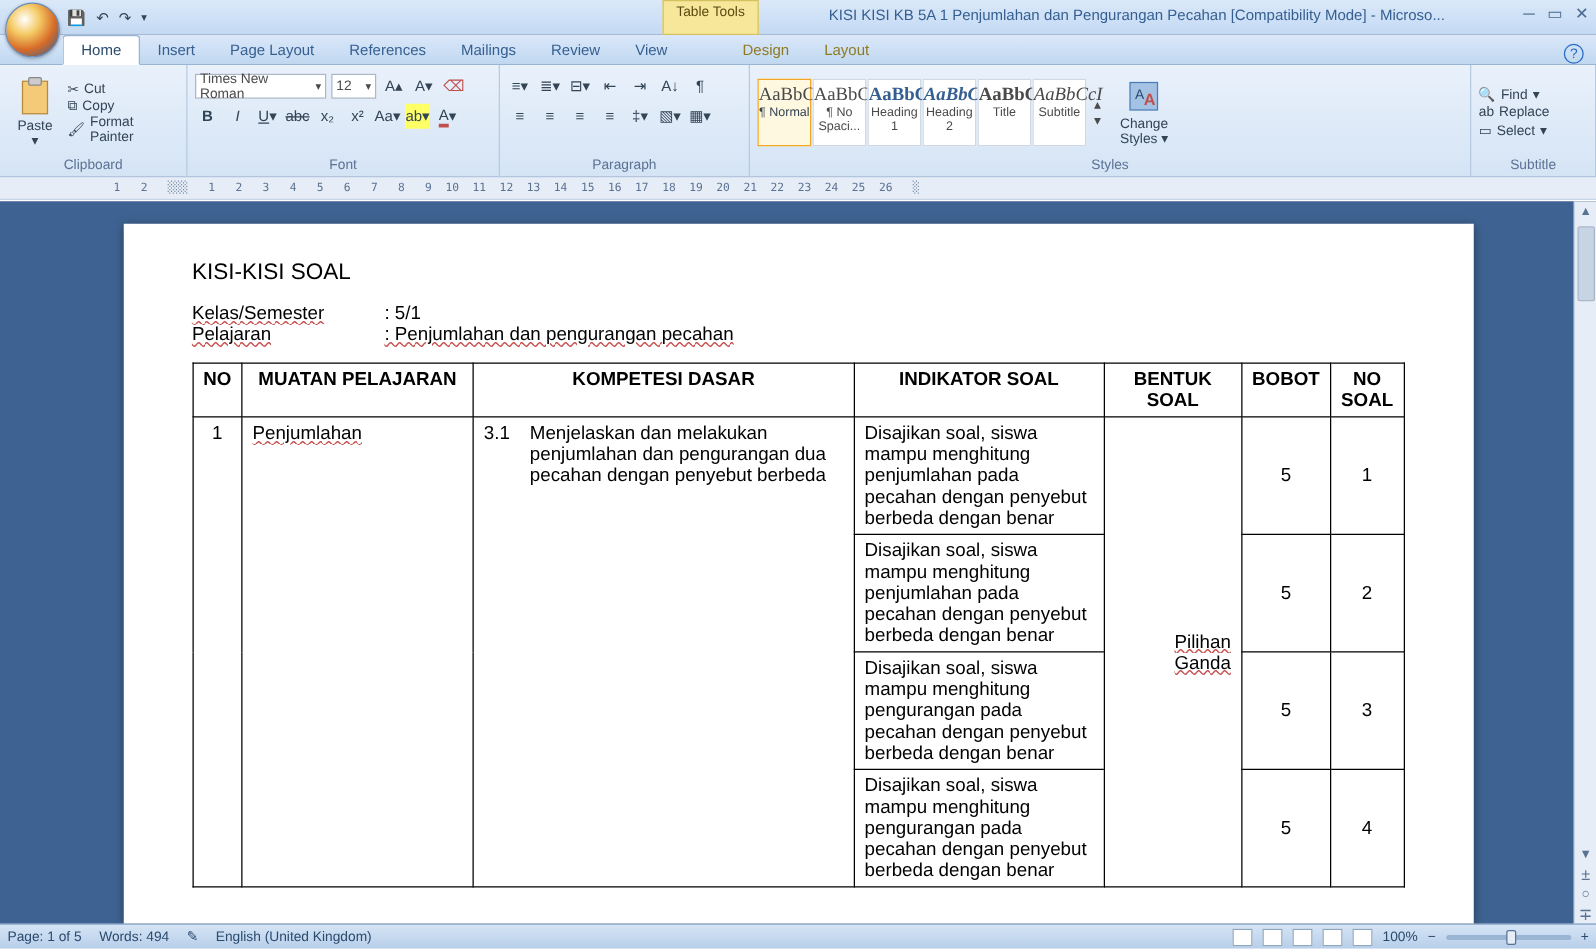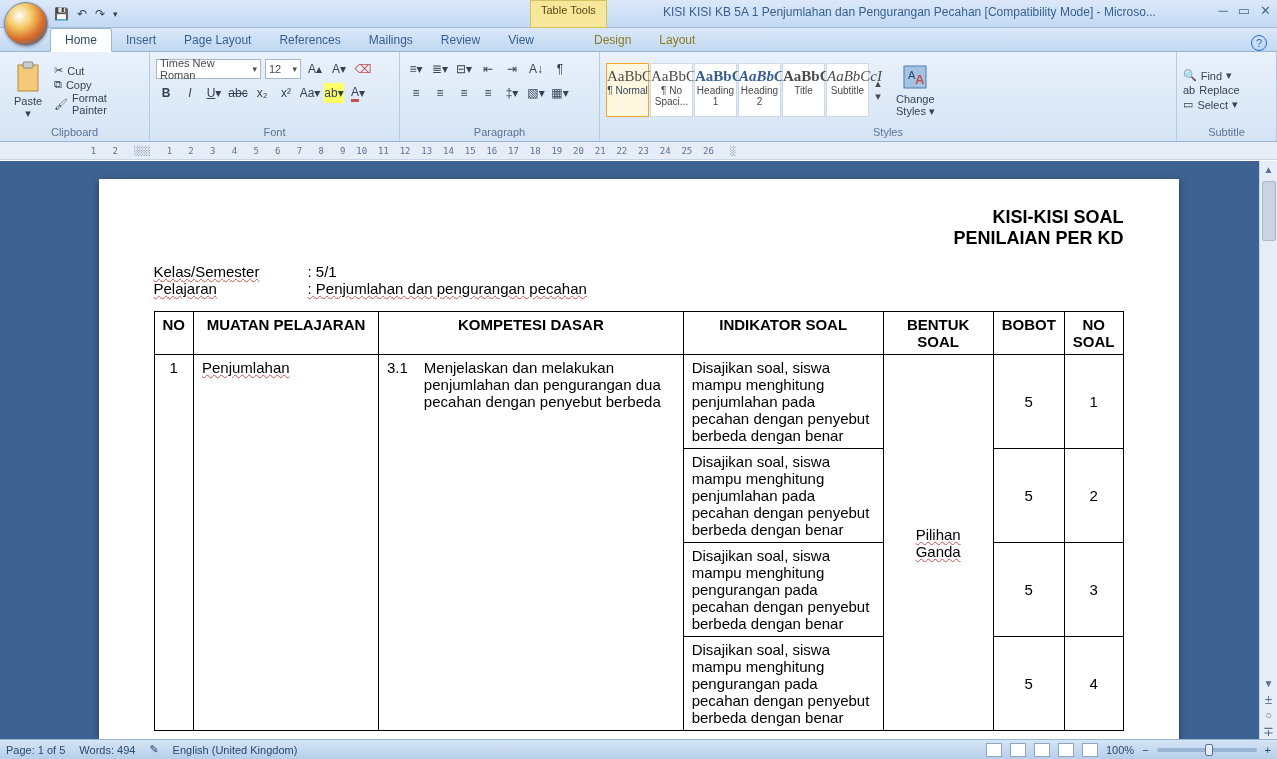--- a/index.html
+++ b/index.html
@@ -40,21 +40,21 @@
 .ruler-bar { height: 18px; background: #e6edf6; border-bottom: 1px solid #c7d4e4; display: flex; align-items:center; font-size:9px; color:#5a7294; padding-left: 80px; letter-spacing: 0; }
 .ruler-txt { white-space:pre; font-family: monospace;}
 
 
 .workspace { position: absolute; top: 161px; left: 0; right: 0; bottom: 20px; background: #3e6392; overflow: hidden; display:flex; justify-content:center;}
 .vscroll { position:absolute; right:0; top:0; bottom:0; width:18px; background:#e6edf6; border-left:1px solid #c7d4e4; display:flex; flex-direction:column; align-items:center; }
 .vscroll .arr { height:16px; font-size:10px; color:#5a7294; display:flex; align-items:center; justify-content:center; width:100%;}
 .vscroll .thumb { width:14px; height:60px; background:#c7d4e4; border:1px solid #a9b7c9; border-radius:2px; margin-top:4px;}
 .page { width: 1080px; background: #fff; margin-top: 18px; box-shadow: 0 2px 8px rgba(0,0,0,.4); position: relative; padding: 28px 0 0 0; font-family: "Times New Roman", serif; font-size: 15px; color: #000;}
 .doc-inner { padding: 0 55px; }
-.doc-h { text-align:right; font-weight:bold; font-size:18px; }
+.doc-h { text-align:left; font-weight:normal; font-size:18px; }
 .meta-row { display:flex;gap:24px; }
 .meta-k { width:130px; }
 table.doc { border-collapse: collapse; width: 100%; margin-top: 14px; }
 table.doc th, table.doc td { border: 1px solid #000; padding: 4px 8px; vertical-align: top; }
 table.doc th { font-weight: bold; text-align:center; }
 .ac { text-align:center; }
 .wavy { text-decoration: underline wavy #c8504f 1px; }
 
 
 .status { position:absolute; bottom:0; left:0; right:0; height:20px; background: linear-gradient(#d5e4f5,#b7cee9); border-top:1px solid #9ab4d4; font-size:11px; color:#2a4a6e; display:flex; align-items:center; padding:0 6px; gap:14px;text-align:center;}
@@ -231,21 +231,20 @@
 </div>
 
 <div class="ruler-bar">
   <span class="ruler-txt">  1   2   ░░░   1   2   3   4   5   6   7   8   9  10  11  12  13  14  15  16  17  18  19  20  21  22  23  24  25  26   ░</span>
 </div>
 
 <div class="workspace">
   <div class="page">
     <div class="doc-inner">
       <div class="doc-h">KISI-KISI SOAL</div>
-      <div class="doc-h">PENILAIAN PER KD</div>
       <div style="height:14px;"></div>
       <div class="meta-row">
           <span class="meta-k wavy">Kelas/Semester</span>
           <span>: 5/1</span>
         </div>
       <div class="meta-row">
           <span class="meta-k wavy">Pelajaran</span>
           <span class="wavy">: Penjumlahan dan pengurangan pecahan</span>
         </div>
 
@@ -259,21 +258,21 @@
           <th style="width:110px;">BENTUK SOAL</th>
           <th style="width:65px;">BOBOT</th>
           <th style="width:55px;">NO SOAL</th>
         </tr>
         <tr>
           <td rowspan="4" class="ac" style="vertical-align:top;">1</td>
           <td rowspan="4" style="vertical-align:top;"><span class="wavy">Penjumlahan</span></td>
           <td rowspan="4" style="width:30px; vertical-align:top; border-right:none;">3.1</td>
           <td rowspan="4" style="vertical-align:top;border-left:none;">Menjelaskan dan melakukan penjumlahan dan pengurangan dua pecahan dengan penyebut berbeda</td>
           <td>Disajikan soal, siswa mampu menghitung penjumlahan pada pecahan dengan penyebut berbeda dengan benar</td>
-          <td rowspan="4" class="ac" style="vertical-align:middle;"><span class="wavy">Pilihan Ganda</span></td>
+          <td rowspan="4" class="ac" style="vertical-align:middle;text-align:right;"><span class="wavy">Pilihan Ganda</span></td>
           <td class="ac" style="vertical-align:middle;">5</td>
           <td class="ac" style="vertical-align:middle;">1</td>
         </tr>
         <tr>
           <td>Disajikan soal, siswa mampu menghitung penjumlahan pada pecahan dengan penyebut berbeda dengan benar</td>
           <td class="ac" style="vertical-align:middle;">5</td>
           <td class="ac" style="vertical-align:middle;">2</td>
         </tr>
         <tr>
           <td>Disajikan soal, siswa mampu menghitung pengurangan pada pecahan dengan penyebut berbeda dengan benar</td>

